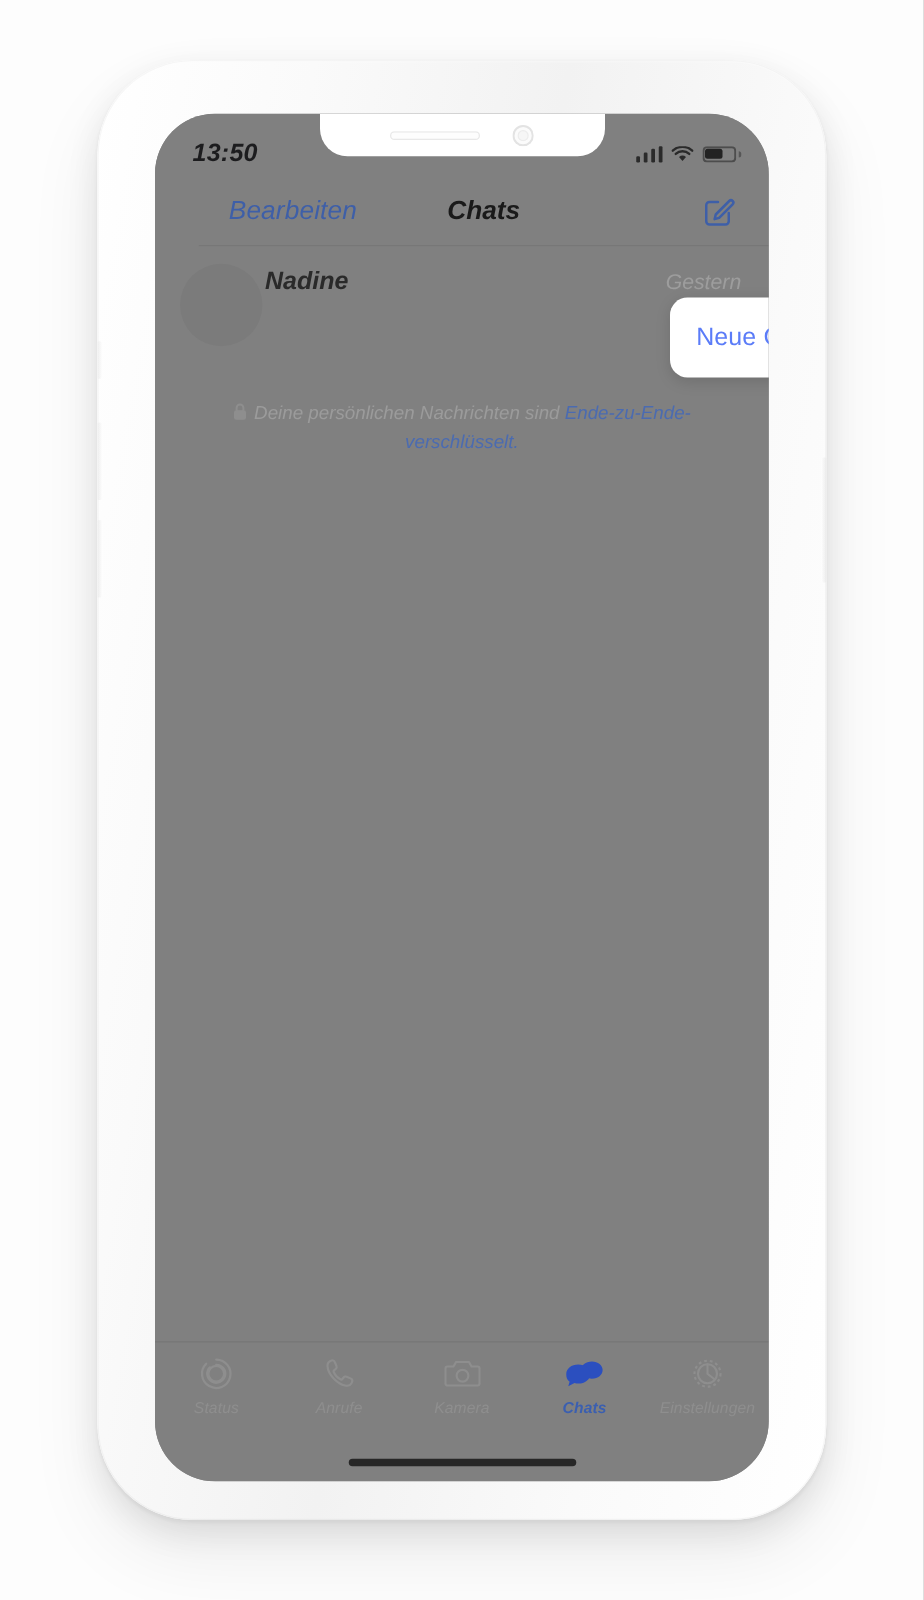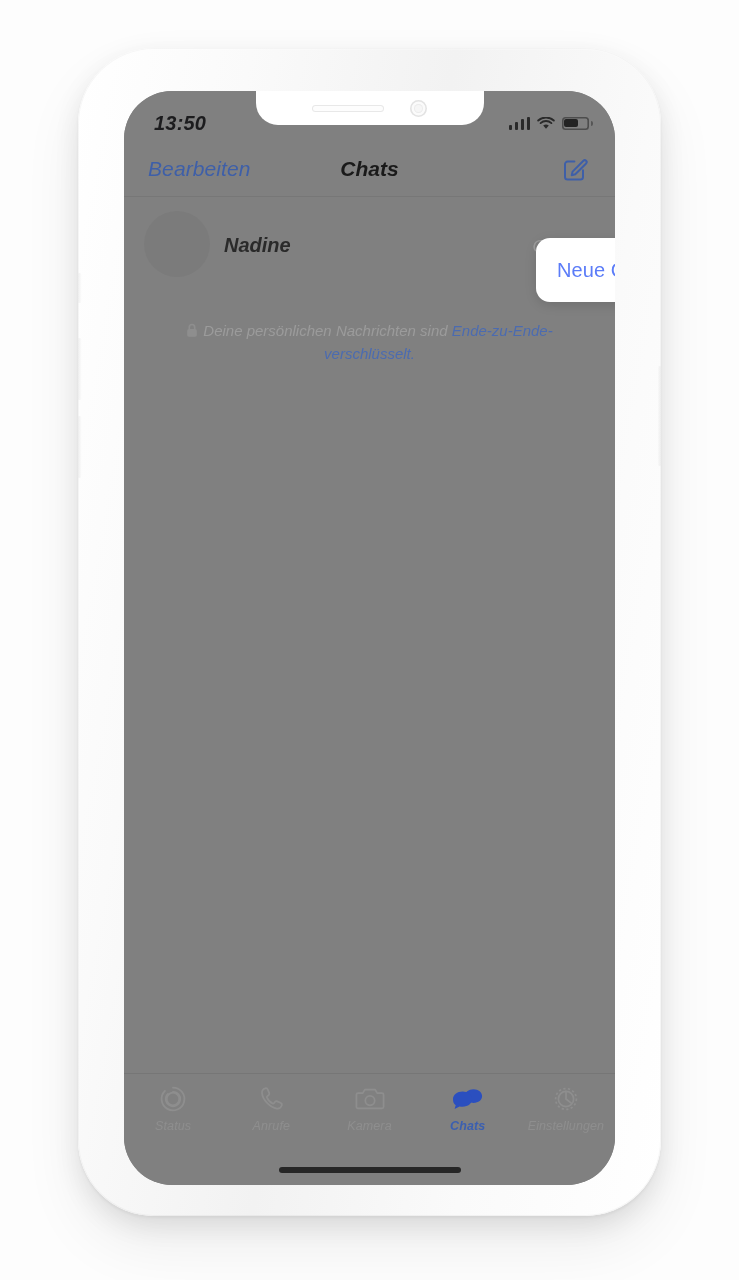--- a/index.html
+++ b/index.html
@@ -144,20 +144,21 @@
 
   
   #nav-bar {
     flex: none;
     height: 56px;
     display: flex;
     align-items: center;
     padding: 0 26px 0 24px;
     position: relative;
     border-bottom: 1px solid rgba(0,0,0,0.07);
+    margin-left: 35px;
   }
   #nav-edit {
     font-size: 21px;
     color: #3e5fa8;
     letter-spacing: 0.1px;
     cursor: pointer;
   }
   #nav-title {
     position: absolute;
     left: 0; right: 0;
@@ -185,23 +186,23 @@
     font-size: 21px;
     color: #3e5fa8;
     border-bottom: 1px solid rgba(0,0,0,0.06);
     cursor: pointer;
   }
 
   
   #chat-list { flex: none; }
   .chat-row {
     display: flex;
-    align-items: center;
+    align-items: flex-start;
     padding: 14px 22px 14px 20px;
-    gap: 14px;
+    gap: 2px;
     cursor: pointer;
   }
   .chat-avatar {
     width: 66px; height: 66px; border-radius: 50%;
     background: #7b7b7b;
     flex: none;
   }
   .chat-main { flex: 1; min-width: 0; padding-top: 3px; }
   .chat-top { display: flex; align-items: baseline; }
   .chat-name {

